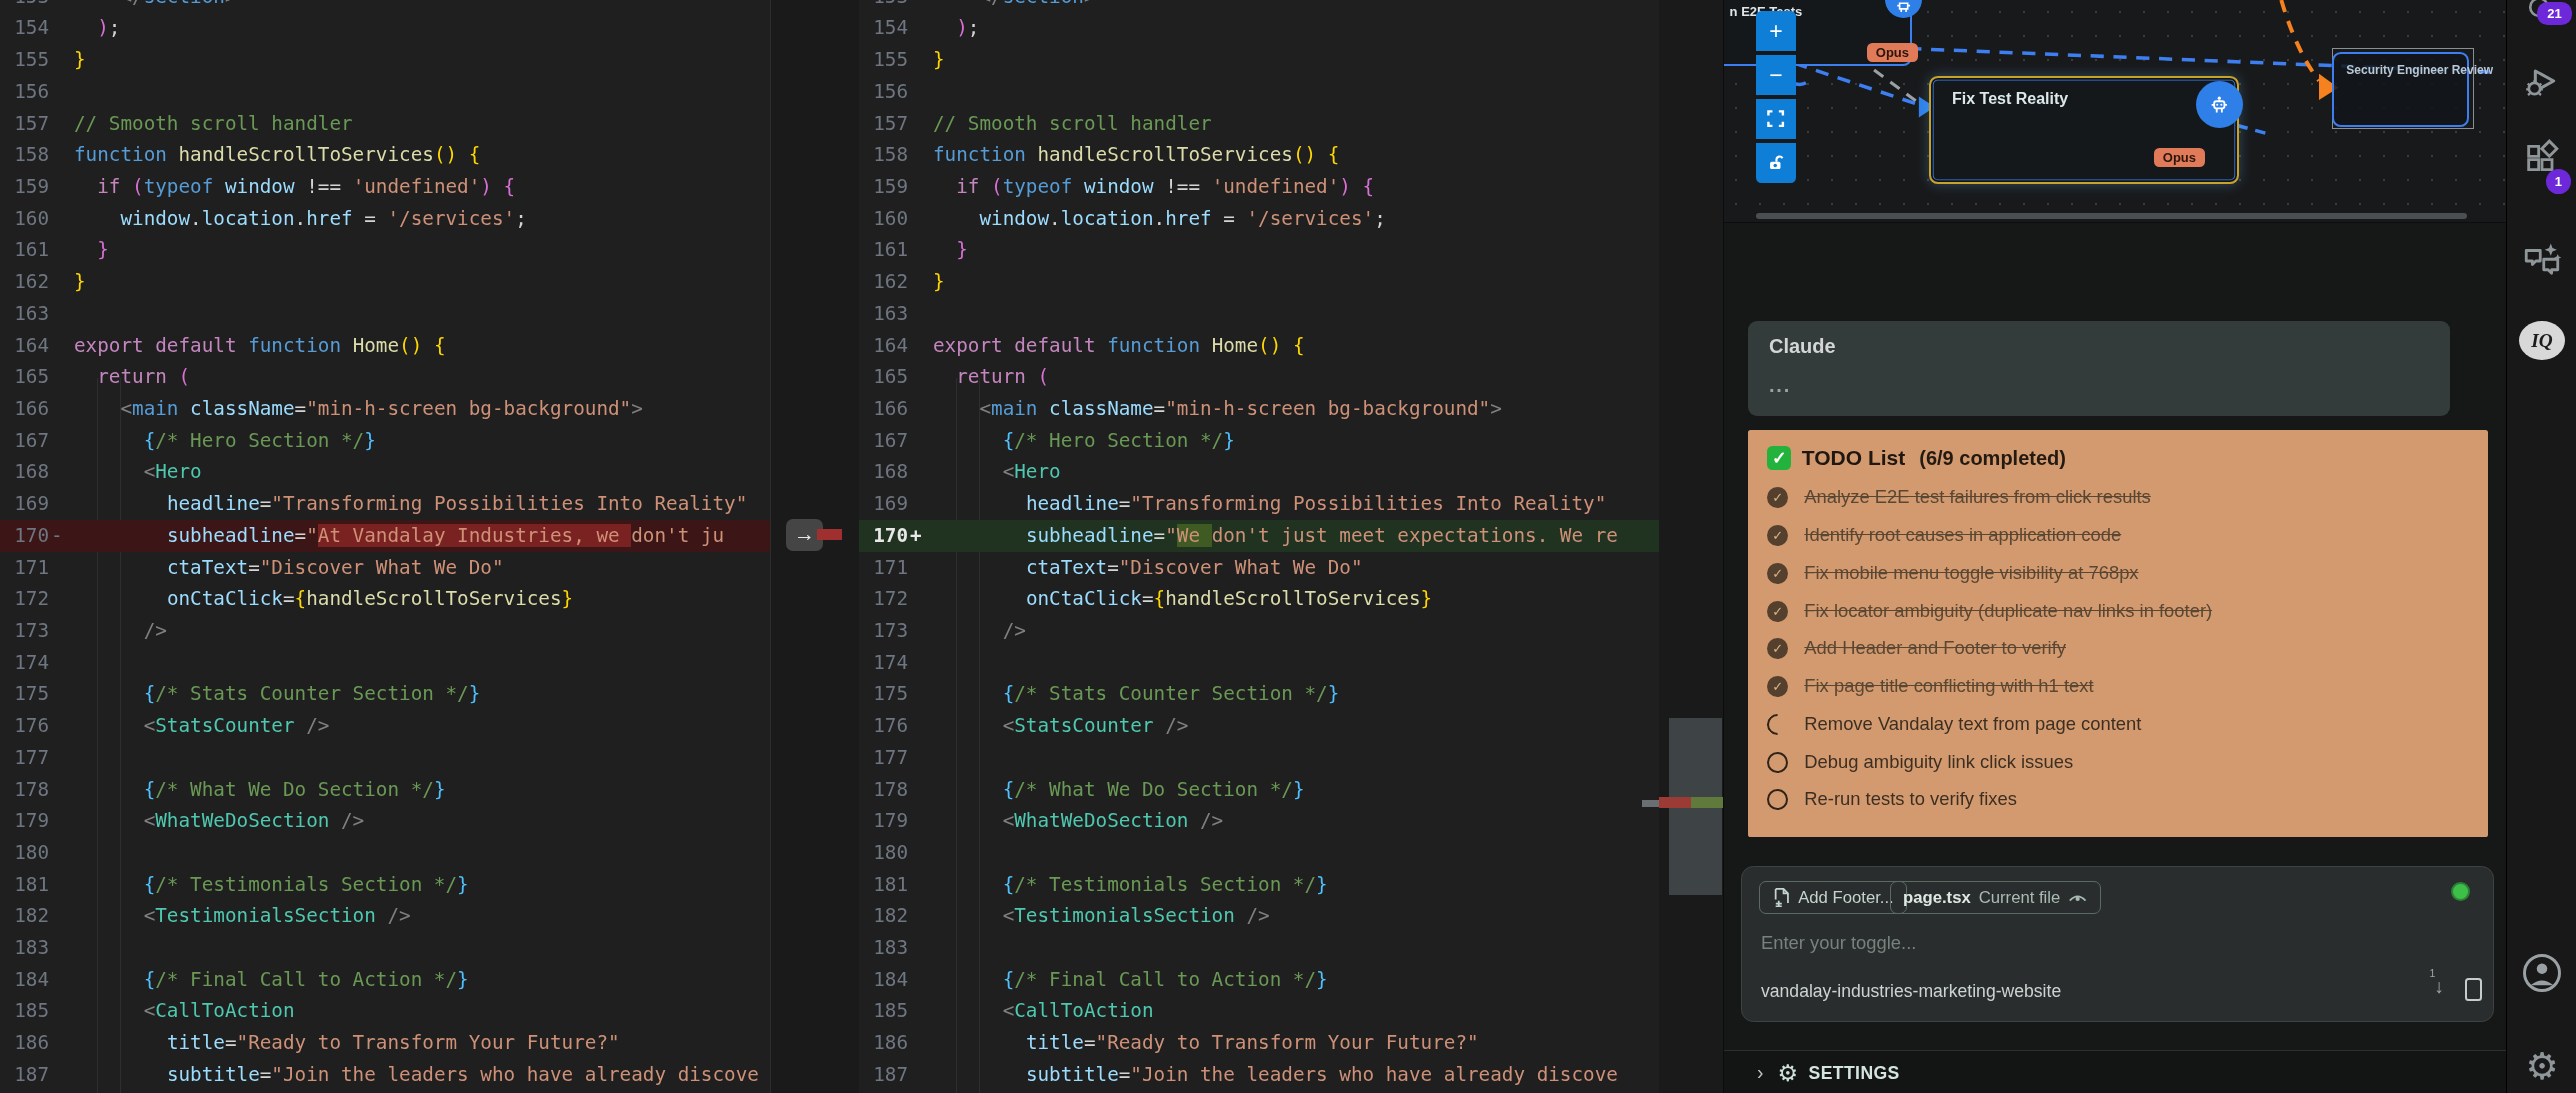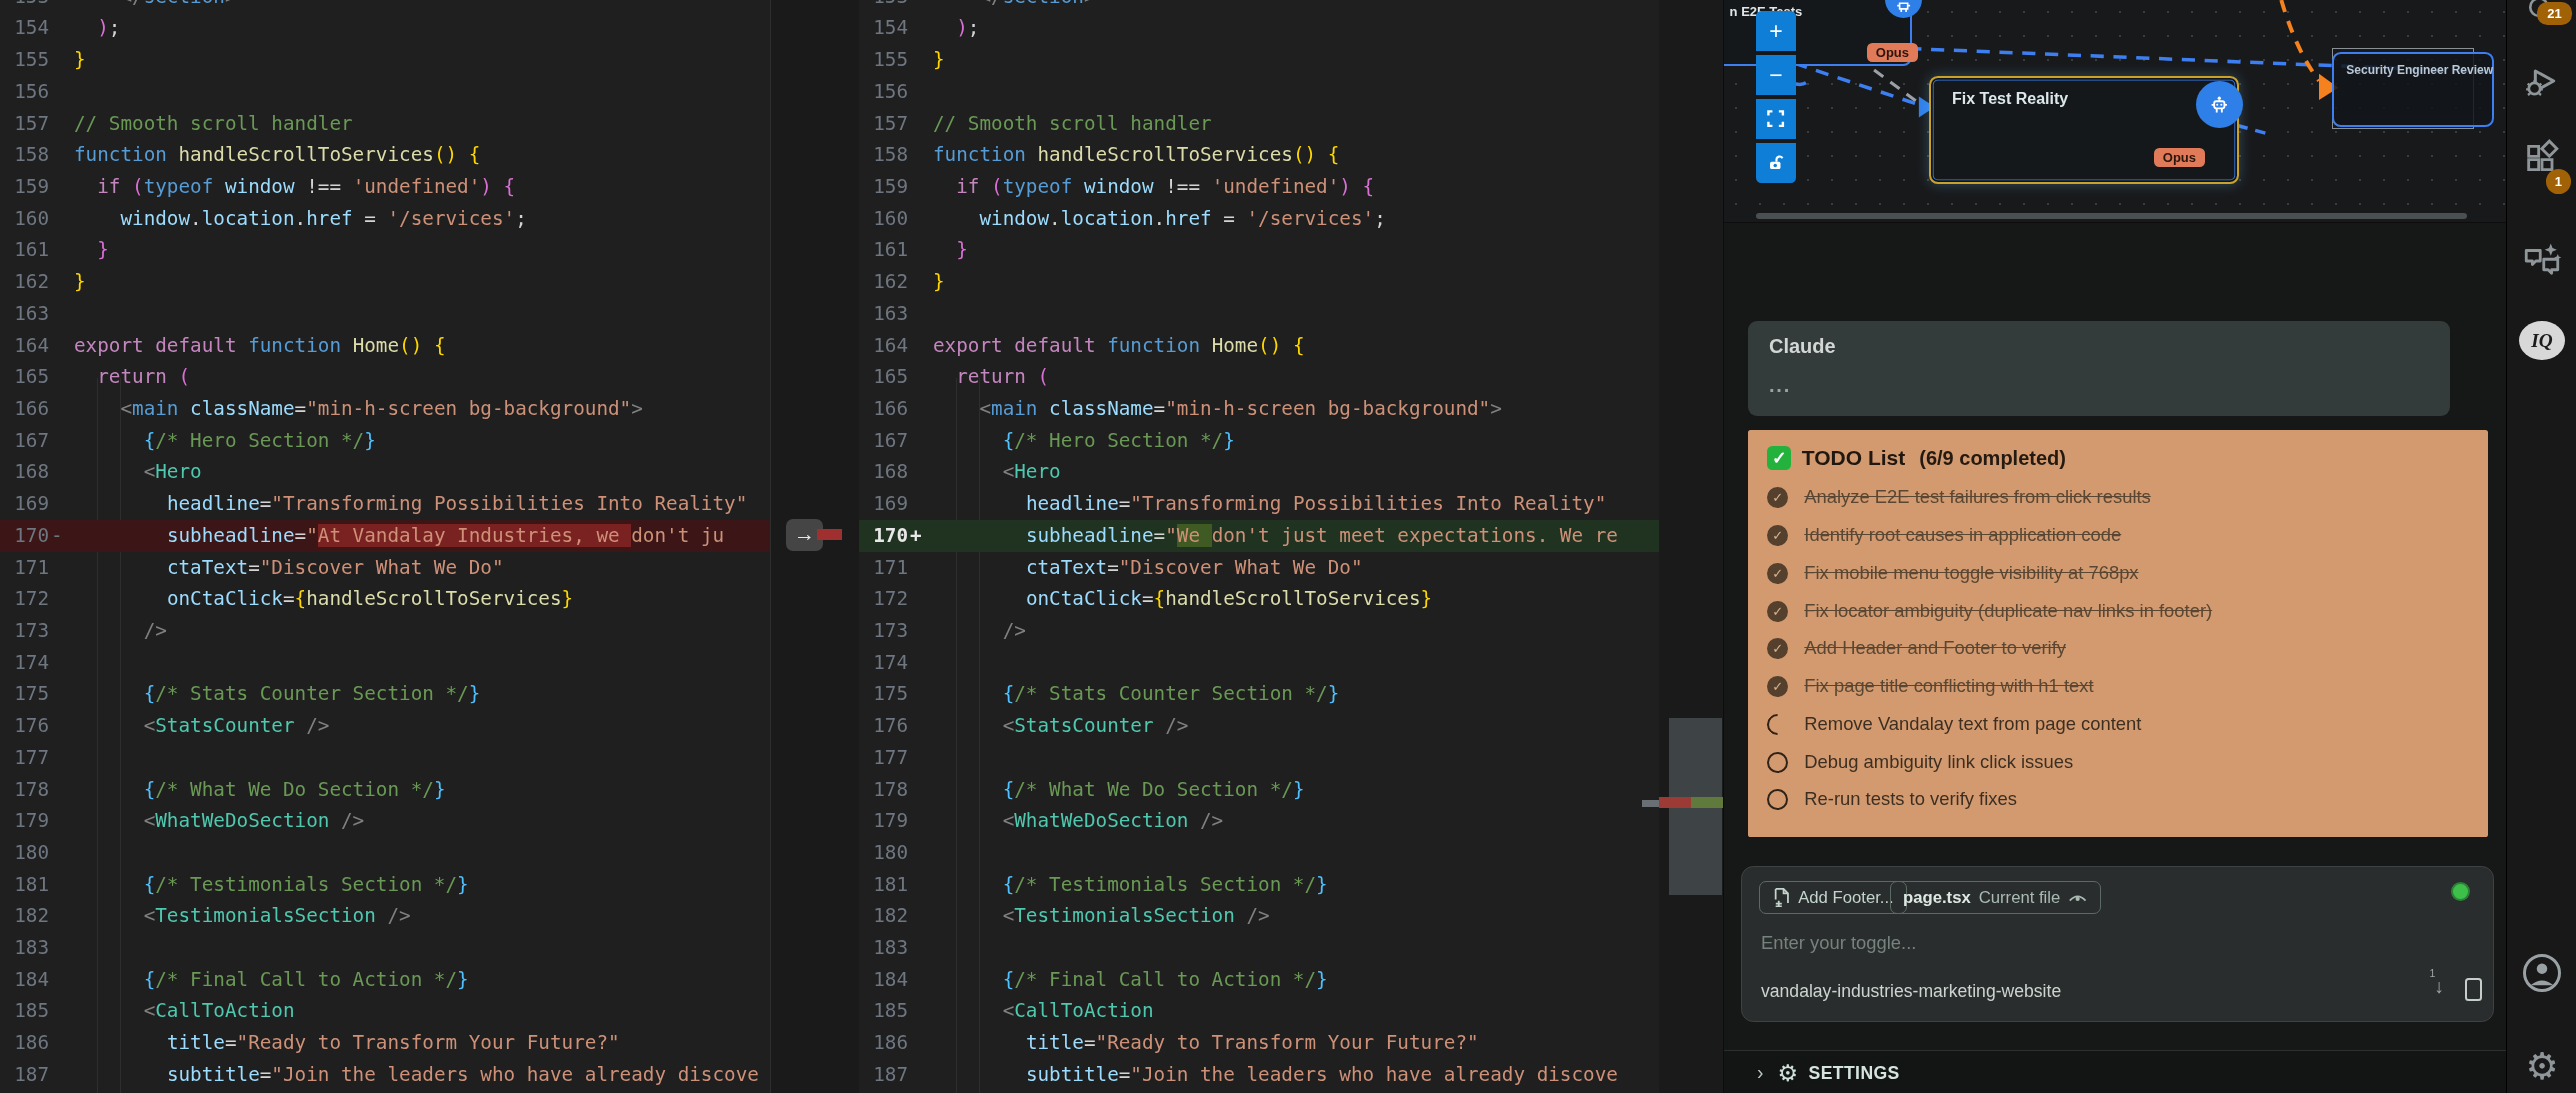--- a/index.html
+++ b/index.html
@@ -88,21 +88,21 @@
   
   #settings-bar{position:absolute;left:0;top:1050px;width:782px;height:44px;background:#131515;border-top:0.9px solid #2c2f2f;
                 display:flex;align-items:center;color:#d5e4de;}
   #settings-bar .chev{margin-left:33px;font-size:19.3px;color:#bcc9c4;}
   #settings-bar .gear{margin-left:14px;font-size:23px;color:#cfe0da;}
   #settings-bar .lbl{margin-left:10.5px;font-weight:bold;font-size:17.6px;letter-spacing:0.4px;}
 
   
   #activity-bar{position:absolute;left:2506px;top:0;width:70px;height:1094px;background:#181818;border-left:0.9px solid #000;}
   .act-icon{position:absolute;left:0;width:70px;display:flex;justify-content:center;color:#8f9699;cursor:pointer;}
-  .act-badge{position:absolute;background:#a16207;color:#fff;font-weight:bold;border-radius:10.5px;
+  .act-badge{position:absolute;background:#6d28d9;color:#fff;font-weight:bold;border-radius:10.5px;
              font-size:13px;display:flex;align-items:center;justify-content:center;}
   .iq-ellipse{width:46px;height:39px;background:#d8d8d8;border-radius:50%;display:flex;align-items:center;justify-content:center;
               color:#1c1c1c;font-weight:bold;font-size:19.3px;font-style:italic;font-family:"Liberation Serif",serif;}
 
   svg{display:block;}
 </style>
 </head>
 <body>
 
 <div id="editor-left" class="editor">
@@ -247,21 +247,21 @@
           <circle cx="12" cy="6" r="1.6" fill="#fff"></circle>
           <path d="M12 7.5 V9" stroke="#fff" stroke-width="1.6"></path>
           <rect x="7" y="9" width="10" height="7" rx="2" stroke="#fff" stroke-width="1.8" fill="none"></rect>
           <circle cx="10" cy="12.5" r="1" fill="#fff"></circle>
           <circle cx="14" cy="12.5" r="1" fill="#fff"></circle>
           <path d="M9.5 16 L9.5 20 M14.5 16 L14.5 20 M7 12.5 H4.5 M17 12.5 H19.5" stroke="#fff" stroke-width="1.8"></path>
         </svg>
     </div>
 
     <div class="abs" style="left:608px;top:48px;width:140px;height:79px;border:1.3px solid #8a8f94;"></div>
-    <div class="node" style="left:608px;top:52px;width:133px;height:71px;border:2.2px solid #3d7ff0;background:rgba(18,22,26,.85);padding-left:25px;">
+    <div class="node" style="left:608px;top:52px;width:133px;height:71px;border:2.2px solid #3d7ff0;background:rgba(18,22,26,.85);">
       <div class="node-title" style="position:absolute;left:12.3px;top:8.8px;font-size:12px;color:#b9c8d6;white-space:nowrap;">Security Engineer Review</div>
     </div>
 
     <div class="abs" style="left:32px;top:213px;width:711px;height:6.1px;background:#4a4f52;border-radius:3.5px;"></div>
   </div>
 
 
   <div class="bubble" id="bubble-claude">
     <div class="title">Claude</div>
     <div class="dots">...</div>

